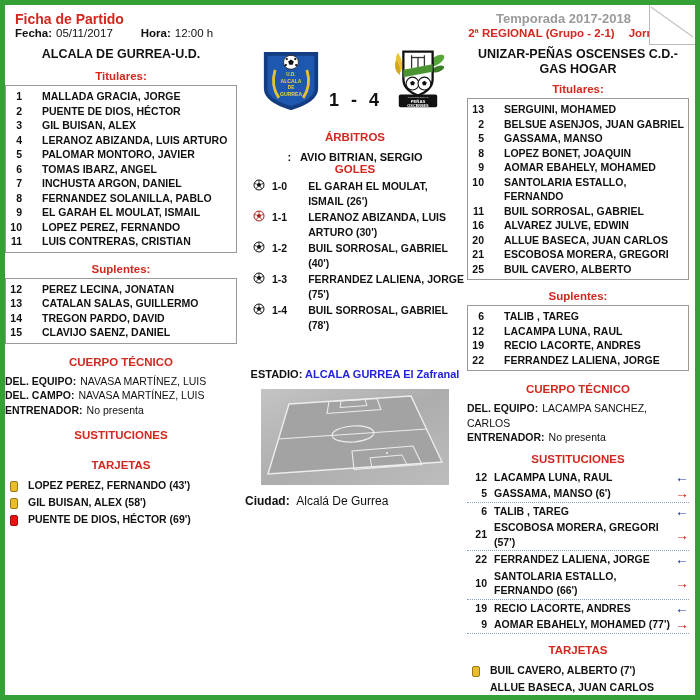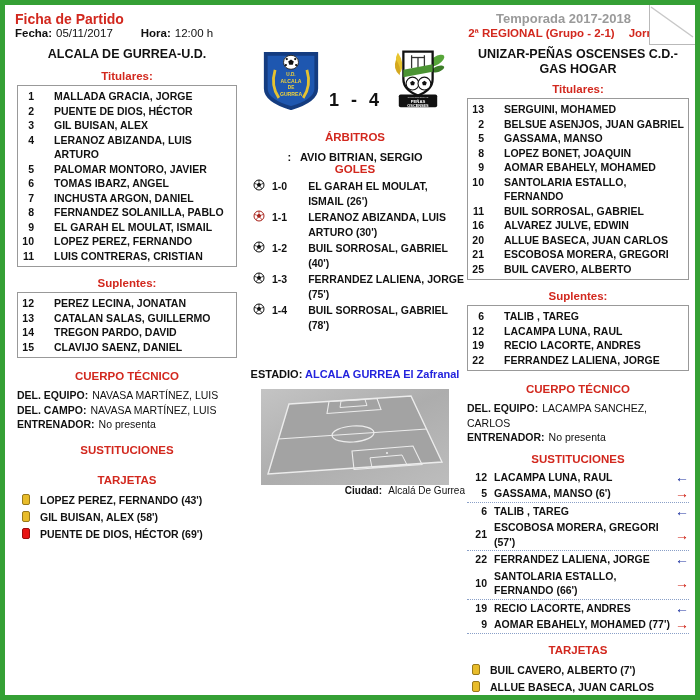--- a/index.html
+++ b/index.html
@@ -19,52 +19,52 @@
   .header{padding:6px 12px 0 10px;}
   .header-row1{display:flex;justify-content:space-between;align-items:flex-start;}
   .page-title{color:var(--heading-red);font-size:14px;font-weight:bold;}
   .season{color:var(--season-gray);font-size:13px;font-weight:bold;margin-right:52px;}
   .header-row2{display:flex;justify-content:space-between;font-size:11.5px;}
   .meta-left b{margin-right:4px;}
   .meta-left .val{margin-right:28px;font-weight:normal;}
   .meta-right{color:var(--heading-red);font-weight:bold;}
   .meta-right .jornada{margin-left:14px;}
   .columns{display:flex;margin-top:4px;align-items:flex-start;}
-  .col-left{width:238px;padding-left:12px;padding-right:6px;}
+  .col-left{width:238px;padding-left:0;padding-right:6px;}
   .col-center{width:224px;padding:0 2px;}
   .col-right{width:228px;padding-right:6px;}
   .team-name{text-align:center;font-weight:bold;font-size:12.5px;line-height:15px;margin-top:4px;}
   .sec-head{text-align:center;color:var(--heading-red);font-weight:bold;font-size:11.5px;}
   .mt6{margin-top:6px}.mt8{margin-top:8px}.mt10{margin-top:10px}.mt12{margin-top:12px}
   .mt20{margin-top:20px}.mt28{}
   .roster{border:1px solid var(--box-border);margin-top:3px;padding:3px 0;background:#fff;}
   .p-row{display:flex;line-height:14.5px;font-size:10.5px;font-weight:bold;}
   .p-num{width:16px;text-align:right;flex:none;}
   .p-name{margin-left:20px;}
   .staff{margin-top:6px;font-size:10.5px;}
   .staff-line{line-height:14.5px;font-weight:normal;}
   .staff-line b{margin-right:4px;}
   .gap-block{height:14px;}
   .cards{margin-top:7px;}
-  .card-row{display:flex;align-items:flex-start;font-size:10.5px;font-weight:bold;line-height:14px;margin:3px 0;}
+  .card-row{display:flex;align-items:flex-end;font-size:10.5px;font-weight:bold;line-height:14px;margin:3px 0;}
   .card-row .cname{max-width:186px;}
   .card{width:8px;height:11px;border-radius:2px;margin:1px 10px 0 5px;flex:none;}
   .card.yellow{background:var(--card-yellow);border:1px solid #97791c;}
   .card.red{background:var(--card-red);border:1px solid #9a0f0f;}
   .badges{display:flex;justify-content:center;align-items:flex-end;gap:9px;margin-top:4px;}
   .score{font-size:18px;font-weight:bold;word-spacing:7px;}
   .arbitro-line{text-align:center;font-size:11px;font-weight:bold;white-space:pre;margin-top:8px;}
   .goals{margin:4px 0 0 8px;}
   .goal-row{display:flex;align-items:flex-start;font-size:10.5px;font-weight:bold;line-height:14.5px;margin:2px 0;}
   .goal-ball{flex:none;margin:0 7px 0 0;width:12px;height:12px;}
   .goal-score{flex:none;margin-right:21px;}
   .estadio{text-align:center;font-size:11px;font-weight:bold;margin-top:36px;}
   .estadio .link{color:var(--link-blue);cursor:pointer;}
   .pitch{display:block;margin:9px auto 0;}
-  .ciudad{text-align:right;font-size:10px;font-weight:normal;}
+  .ciudad{text-align:left;font-size:12px;margin-top:9px;font-weight:normal;}
   .ciudad b{margin-right:4px;}
   .subs{margin-top:4px;}
   .sub-row{display:flex;align-items:center;font-size:10.5px;font-weight:bold;line-height:14.5px;padding:1px 0;}
   .sub-row.out{border-bottom:1px dotted #8aa0c8;}
   .sub-num{width:20px;text-align:right;flex:none;margin-right:7px;}
   .sub-name{flex:1;}
   .sub-arrow{flex:none;font-size:14px;margin-left:4px;line-height:12px;}
   .sub-arrow.in{color:var(--arrow-in);}
   .sub-arrow.out{color:var(--arrow-out);}
 </style>

